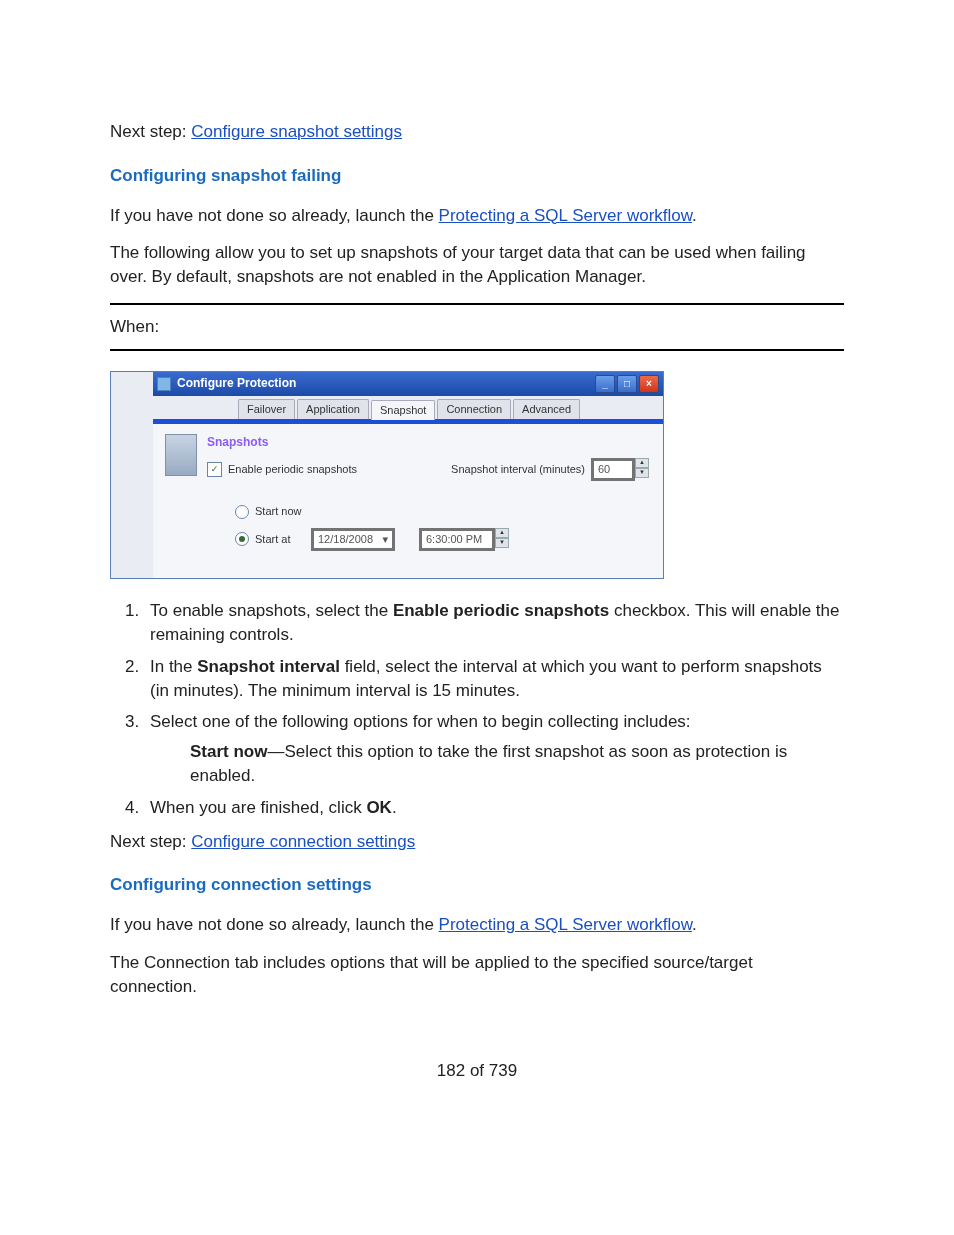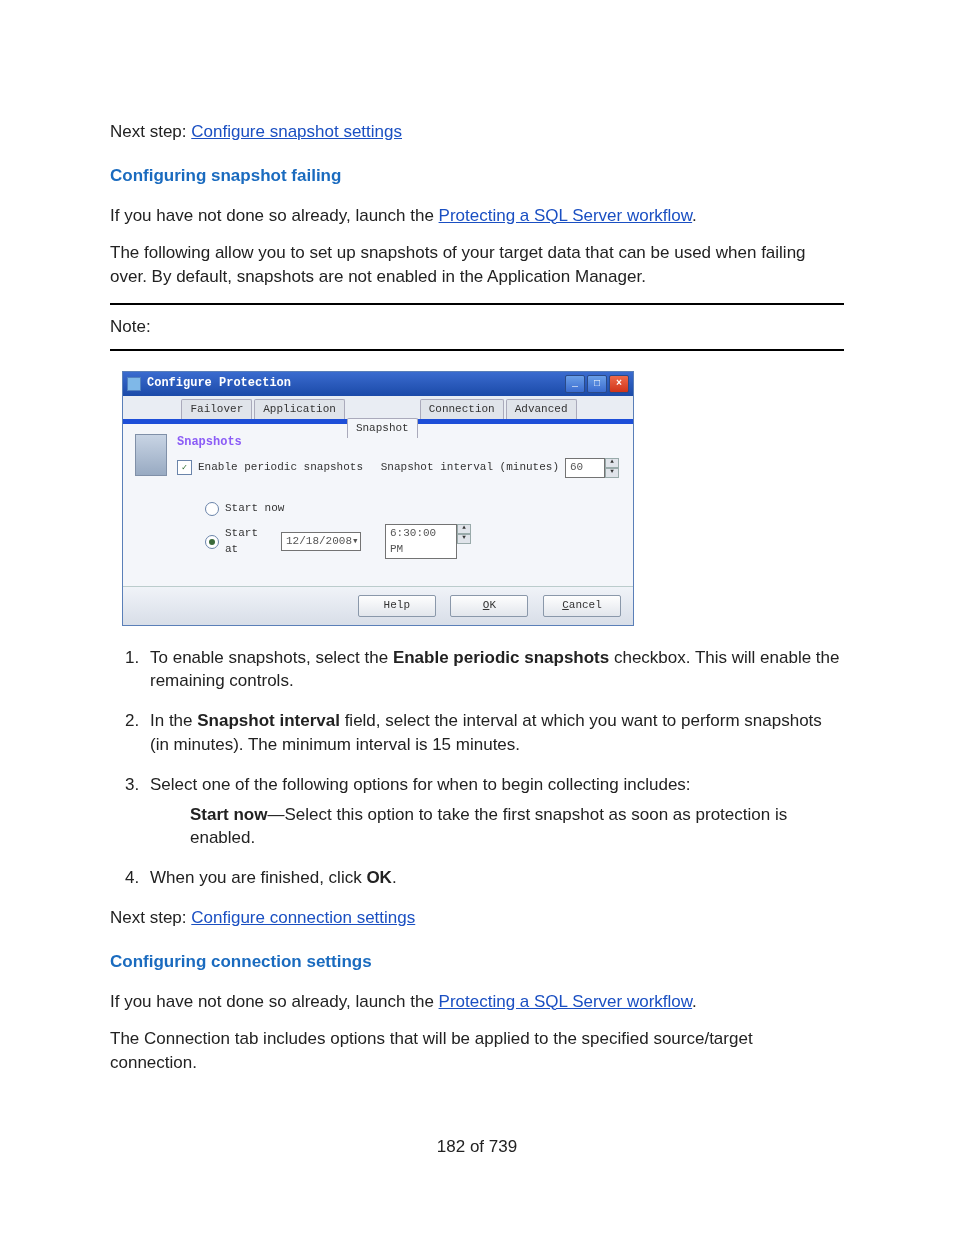--- a/index.html
+++ b/index.html
@@ -30,25 +30,26 @@
     margin: 14px 0 20px 0;
     display: flex;
     align-items: center;
     gap: 12px;
   }
   .notebox .label { font-size: 17px; }
   .notebox .body p { margin: 4px 0; }
   .screenshot {
     border: 1px solid #5a7fb8;
     width: 510px;
-    margin: 8px 0 20px 12px;
-    font-family: Liberation Mono, monospace;
+    margin: 8px 0 20px 0;
+    font-family: Liberation Sans, sans-serif;
     font-size: 11px;
     color: #333;
     background:#e9edf3;
+    padding-left:42px;
   }
   .titlebar {
     background: linear-gradient(#3a6bcf, #1b4aa8);
     color: #fff;
     font-weight: bold;
     font-size: 12px;
     padding: 3px 4px;
     display: flex;
     align-items: center;
     justify-content: space-between;
@@ -68,21 +69,21 @@
     display:flex; gap:0;
     border-bottom:5px solid #1d4ed8;
     justify-content:center;
   }
   .tab {
     padding:2px 8px; font-size:11px;
     border:1px solid #aab; border-bottom:none;
     background:#e0e4ea; margin-left:2px;
     border-radius:2px 2px 0 0;
   }
-  .tab.active { background:#f4f6fa; position:relative; top:19px;}
+  .tab.active { background:#f4f6fa; position:relative; top:1px;}
   .panel {
     background:#f4f6fa; padding:10px 14px 24px 12px;
     display:flex; gap:10px;
   }
   .panel .sideicon {
     width:30px;height:40px;background:linear-gradient(#c8d4e4,#98aac2);
     border:1px solid #8090a8;
   }
   .panel-inner { flex:1; }
   .panel-title { font-weight:bold; font-size:12px; color:#8b5cf6; margin-bottom:4px;}
@@ -90,41 +91,41 @@
   .chk {
     width:13px;height:13px;border:1px solid #6a84aa;background:#fff;
     display:flex;align-items:center;justify-content:center;font-size:9px;color:#2a6a2a;
   }
   .radio {
     width:12px;height:12px;border:1px solid #6a84aa;border-radius:50%;background:#fff;
     display:flex;align-items:center;justify-content:center;
   }
   .radio .dot{width:6px;height:6px;border-radius:50%;background:#3a6a3a;}
   .field {
-    border:1px solid #737373;background:#fff;padding:1px 4px;font-size:11px;color:#555;
+    border:3px solid #737373;background:#fff;padding:1px 4px;font-size:11px;color:#555;
   }
   .spinner {
     display:flex;
   }
   .spinner .field{width:30px;}
   .spinbtns{display:flex;flex-direction:column;}
   .spinbtn{width:12px;height:8px;border:1px solid #9aa;background:#e0e4ea;font-size:6px;line-height:6px;text-align:center;}
   .btnbar {
     background:linear-gradient(#f0f3f8,#d8dee8);
     border-top:1px solid #bcc;
     padding:8px 12px; text-align:right;
   }
   .btn {
     display:inline-block; min-width:56px;
     border:1px solid #8a98aa; background:linear-gradient(#fefefe,#e2e6ec);
     padding:2px 10px; font-size:11px; border-radius:2px; margin-left:8px;
     text-align:center;
   }
   ol { margin: 8px 0 8px 0; padding-left: 34px;}
-  ol > li { margin: 16px 0; padding-left:6px;}
+  ol > li { margin: 8px 0; padding-left:6px;}
   .sub { margin:6px 0 6px 40px; }
   .footer { text-align:center; margin-top:60px;}
 </style>
 </head>
 <body>
 
 <p>
   <span>Next step: </span>
   <a href="#" class="link">Configure snapshot settings</a>
 </p>
@@ -132,21 +133,21 @@
 <div class="heading2">Configuring snapshot failing</div>
 
 <p>
   <span>If you have not done so already, launch the </span>
   <a href="#" class="link">Protecting a SQL Server workflow</a><span>.</span>
 </p>
 
 <p>The following allow you to set up snapshots of your target data that can be used when failing over. By default, snapshots are not enabled in the Application Manager.</p>
 
 <div class="notebox">
-  <div class="label">Note:</div>
+  <div class="label">When:</div>
 </div>
 
 <div class="screenshot">
   <div class="titlebar">
     <div class="left">
       <div class="app-icon"></div>
       <span>Configure Protection</span>
     </div>
     <div class="ctrlbtns">
       <div class="ctrlbtn">_</div>
@@ -199,25 +200,20 @@
         <div class="spinner">
           <div class="field" style="width:62px;">6:30:00 PM</div>
           <div class="spinbtns">
             <div class="spinbtn">▲</div>
             <div class="spinbtn">▼</div>
           </div>
         </div>
       </div>
     </div>
   </div>
-  <div class="btnbar">
-    <span class="btn">Help</span>
-    <span class="btn"><span style="text-decoration:underline;">O</span>K</span>
-    <span class="btn"><span style="text-decoration:underline;">C</span>ancel</span>
-  </div>
 </div>
 
 <ol>
   <li>
     <span>To enable snapshots, select the </span><b>Enable periodic snapshots</b><span> checkbox. This will enable the remaining controls.</span>
   </li>
   <li>
     <span>In the </span><b>Snapshot interval</b><span> field, select the interval at which you want to perform snapshots (in minutes). The minimum interval is 15 minutes.</span>
   </li>
   <li>

